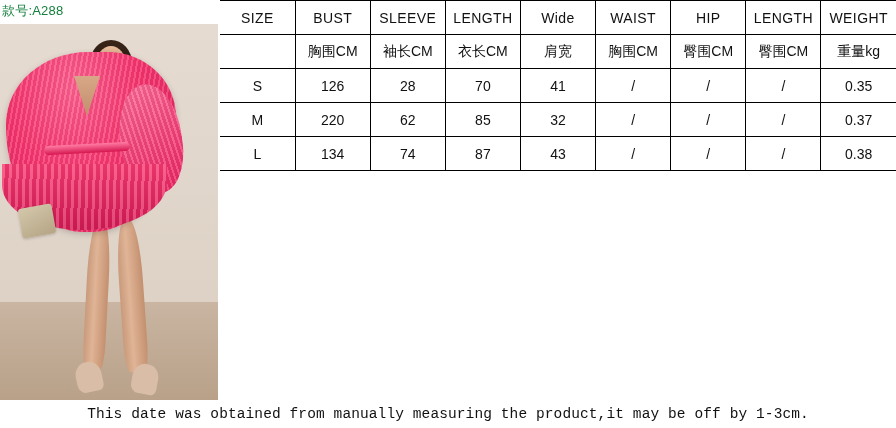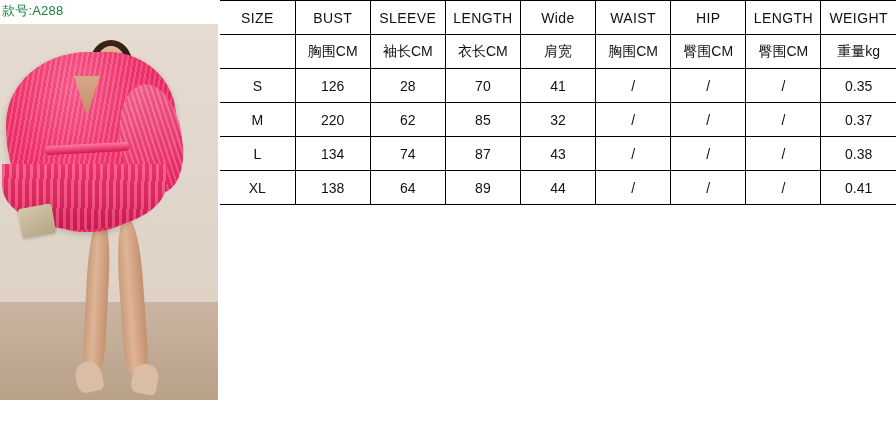--- a/index.html
+++ b/index.html
@@ -270,40 +270,30 @@
         <td class="sizecell noborder-left">L</td>
         <td>134</td>
         <td>74</td>
         <td>87</td>
         <td>43</td>
         <td>/</td>
         <td>/</td>
         <td>/</td>
         <td class="noborder-right">0.38</td>
       </tr>
-      <tr>
-        <td class="sizecell noborder-left">XL</td>
-        <td>138</td>
-        <td>64</td>
-        <td>89</td>
-        <td>44</td>
-        <td>/</td>
-        <td>/</td>
-        <td>/</td>
-        <td class="noborder-right">0.41</td>
-      </tr>
 
       <tr class="blank-row">
         <td></td>
         <td></td>
         <td></td>
         <td></td>
         <td></td>
         <td></td>
         <td></td>
         <td></td>
         <td></td>
       </tr>
     </tbody>
   </table>
 
+  <div class="footer-note">This date was obtained from manually measuring the product,it may be off by 1-3cm.</div>
 
 </div>
 
 </body></html>

